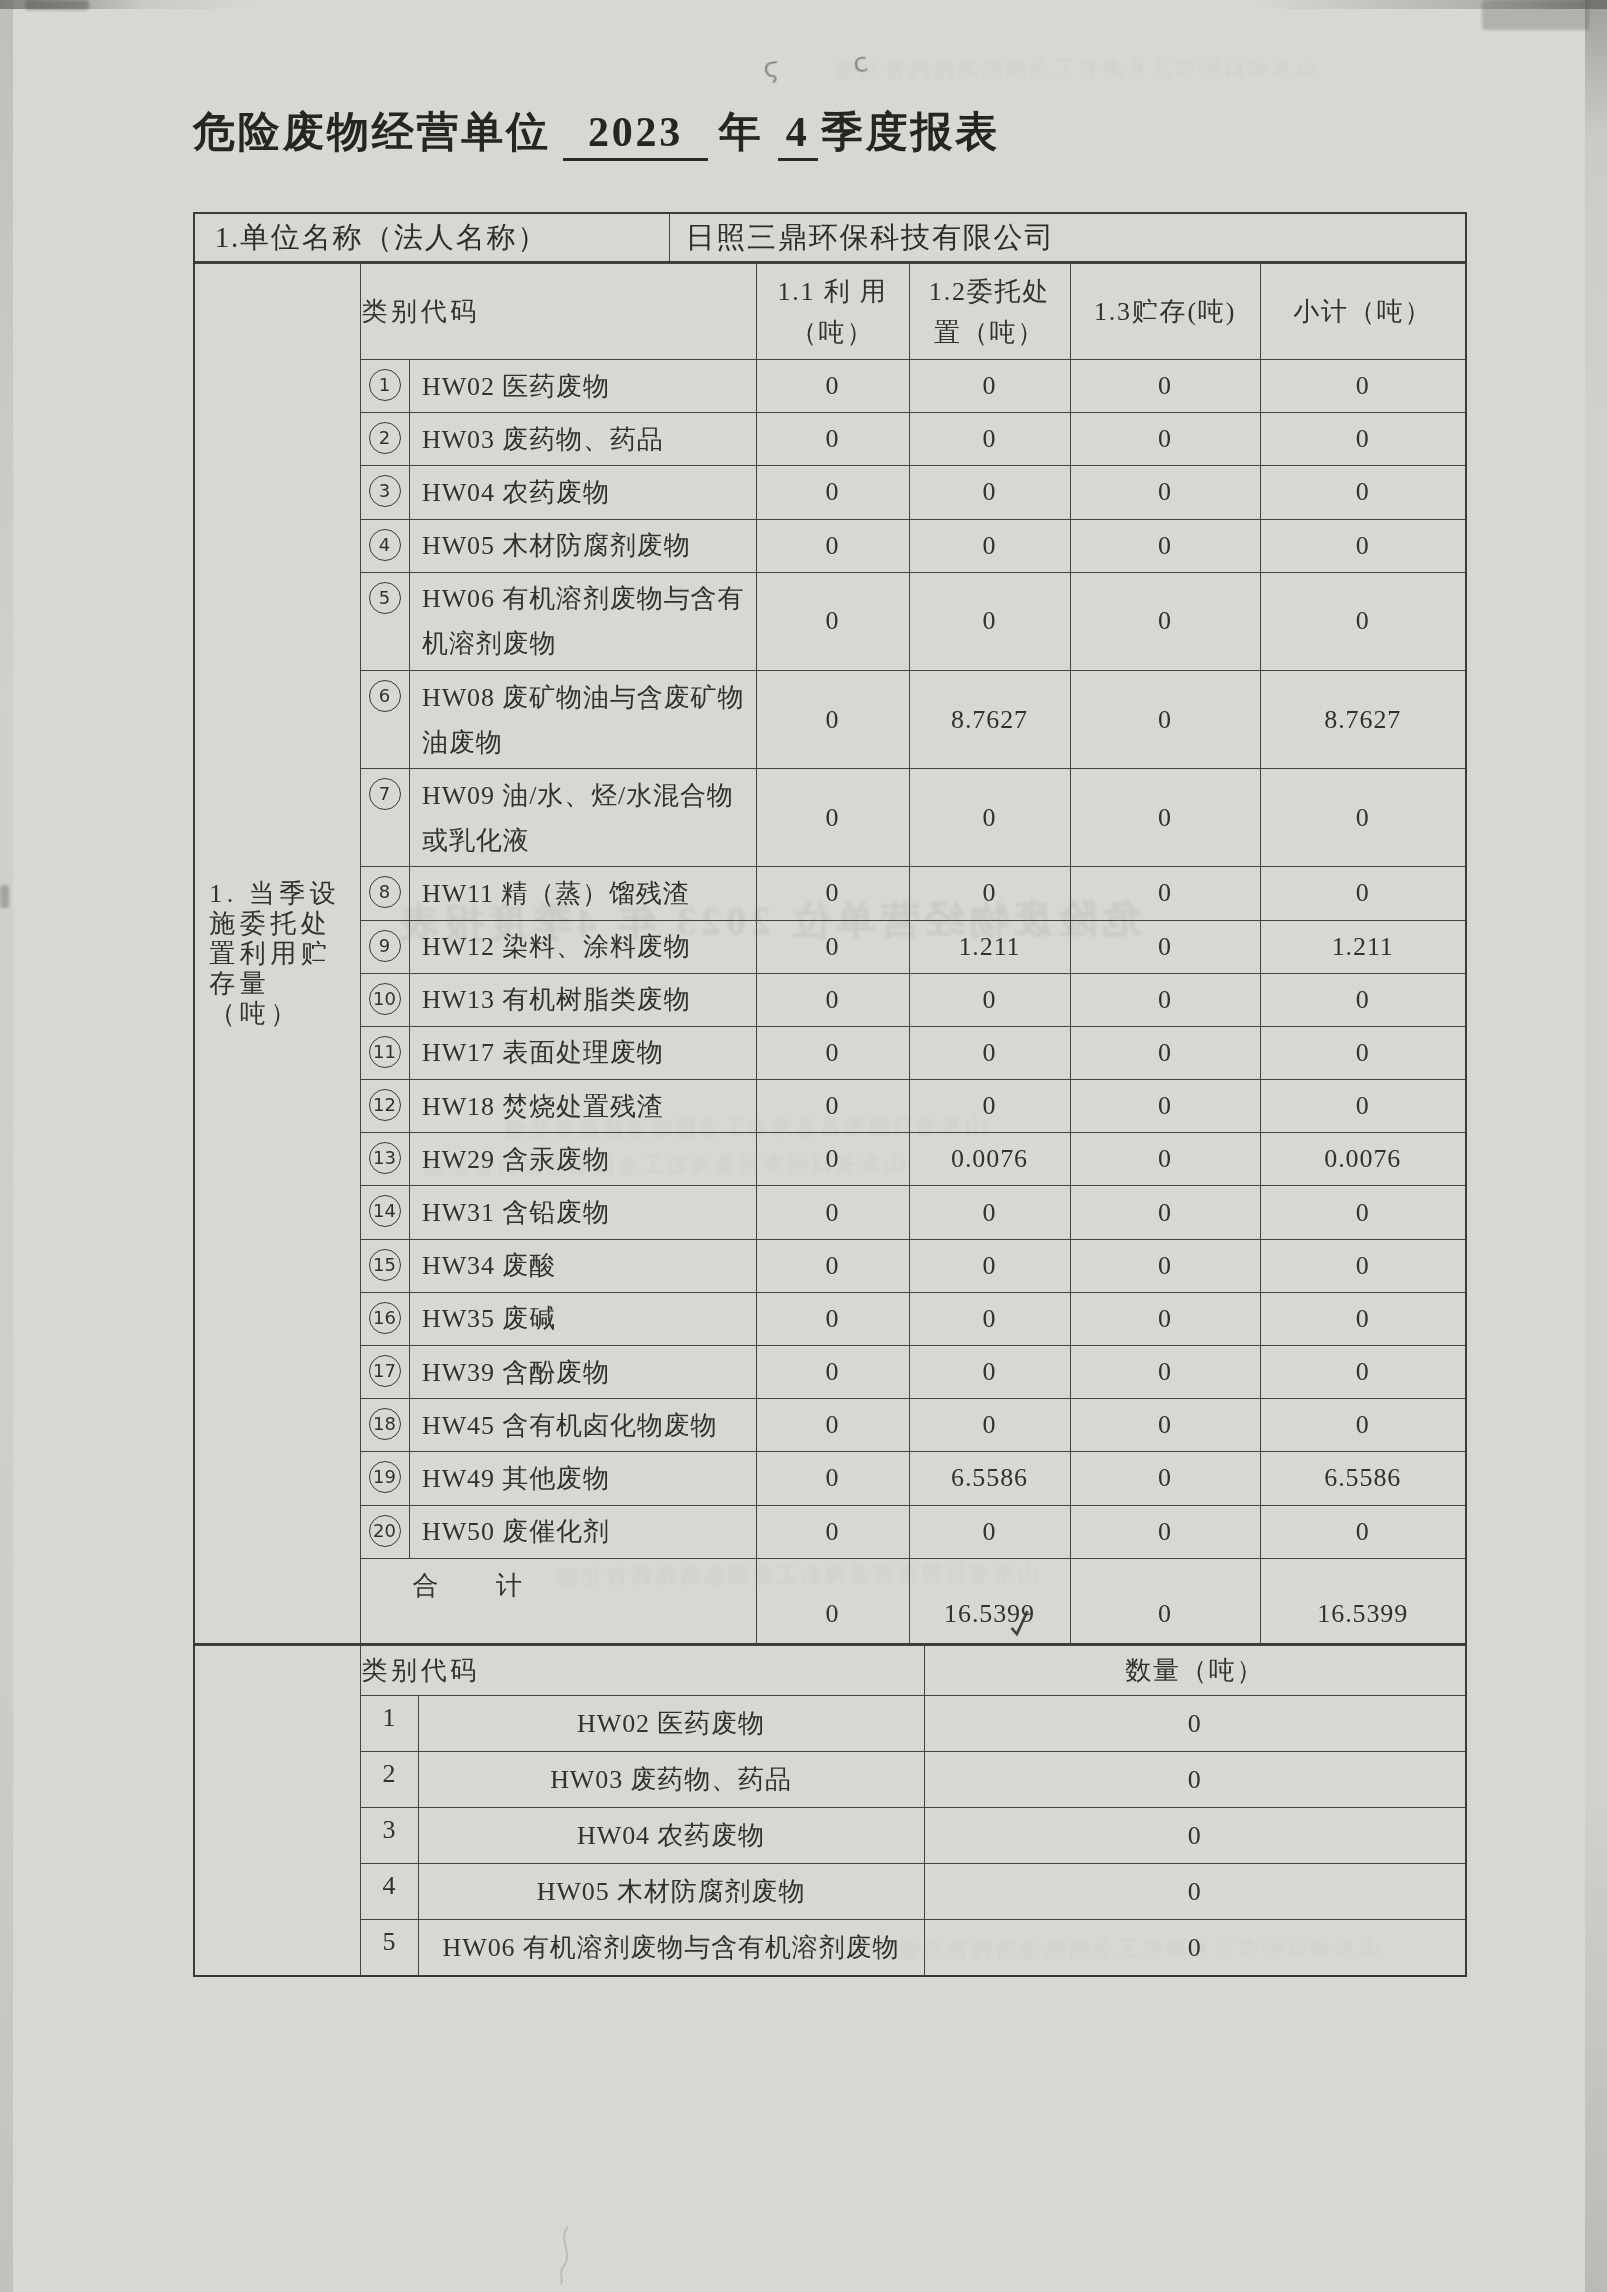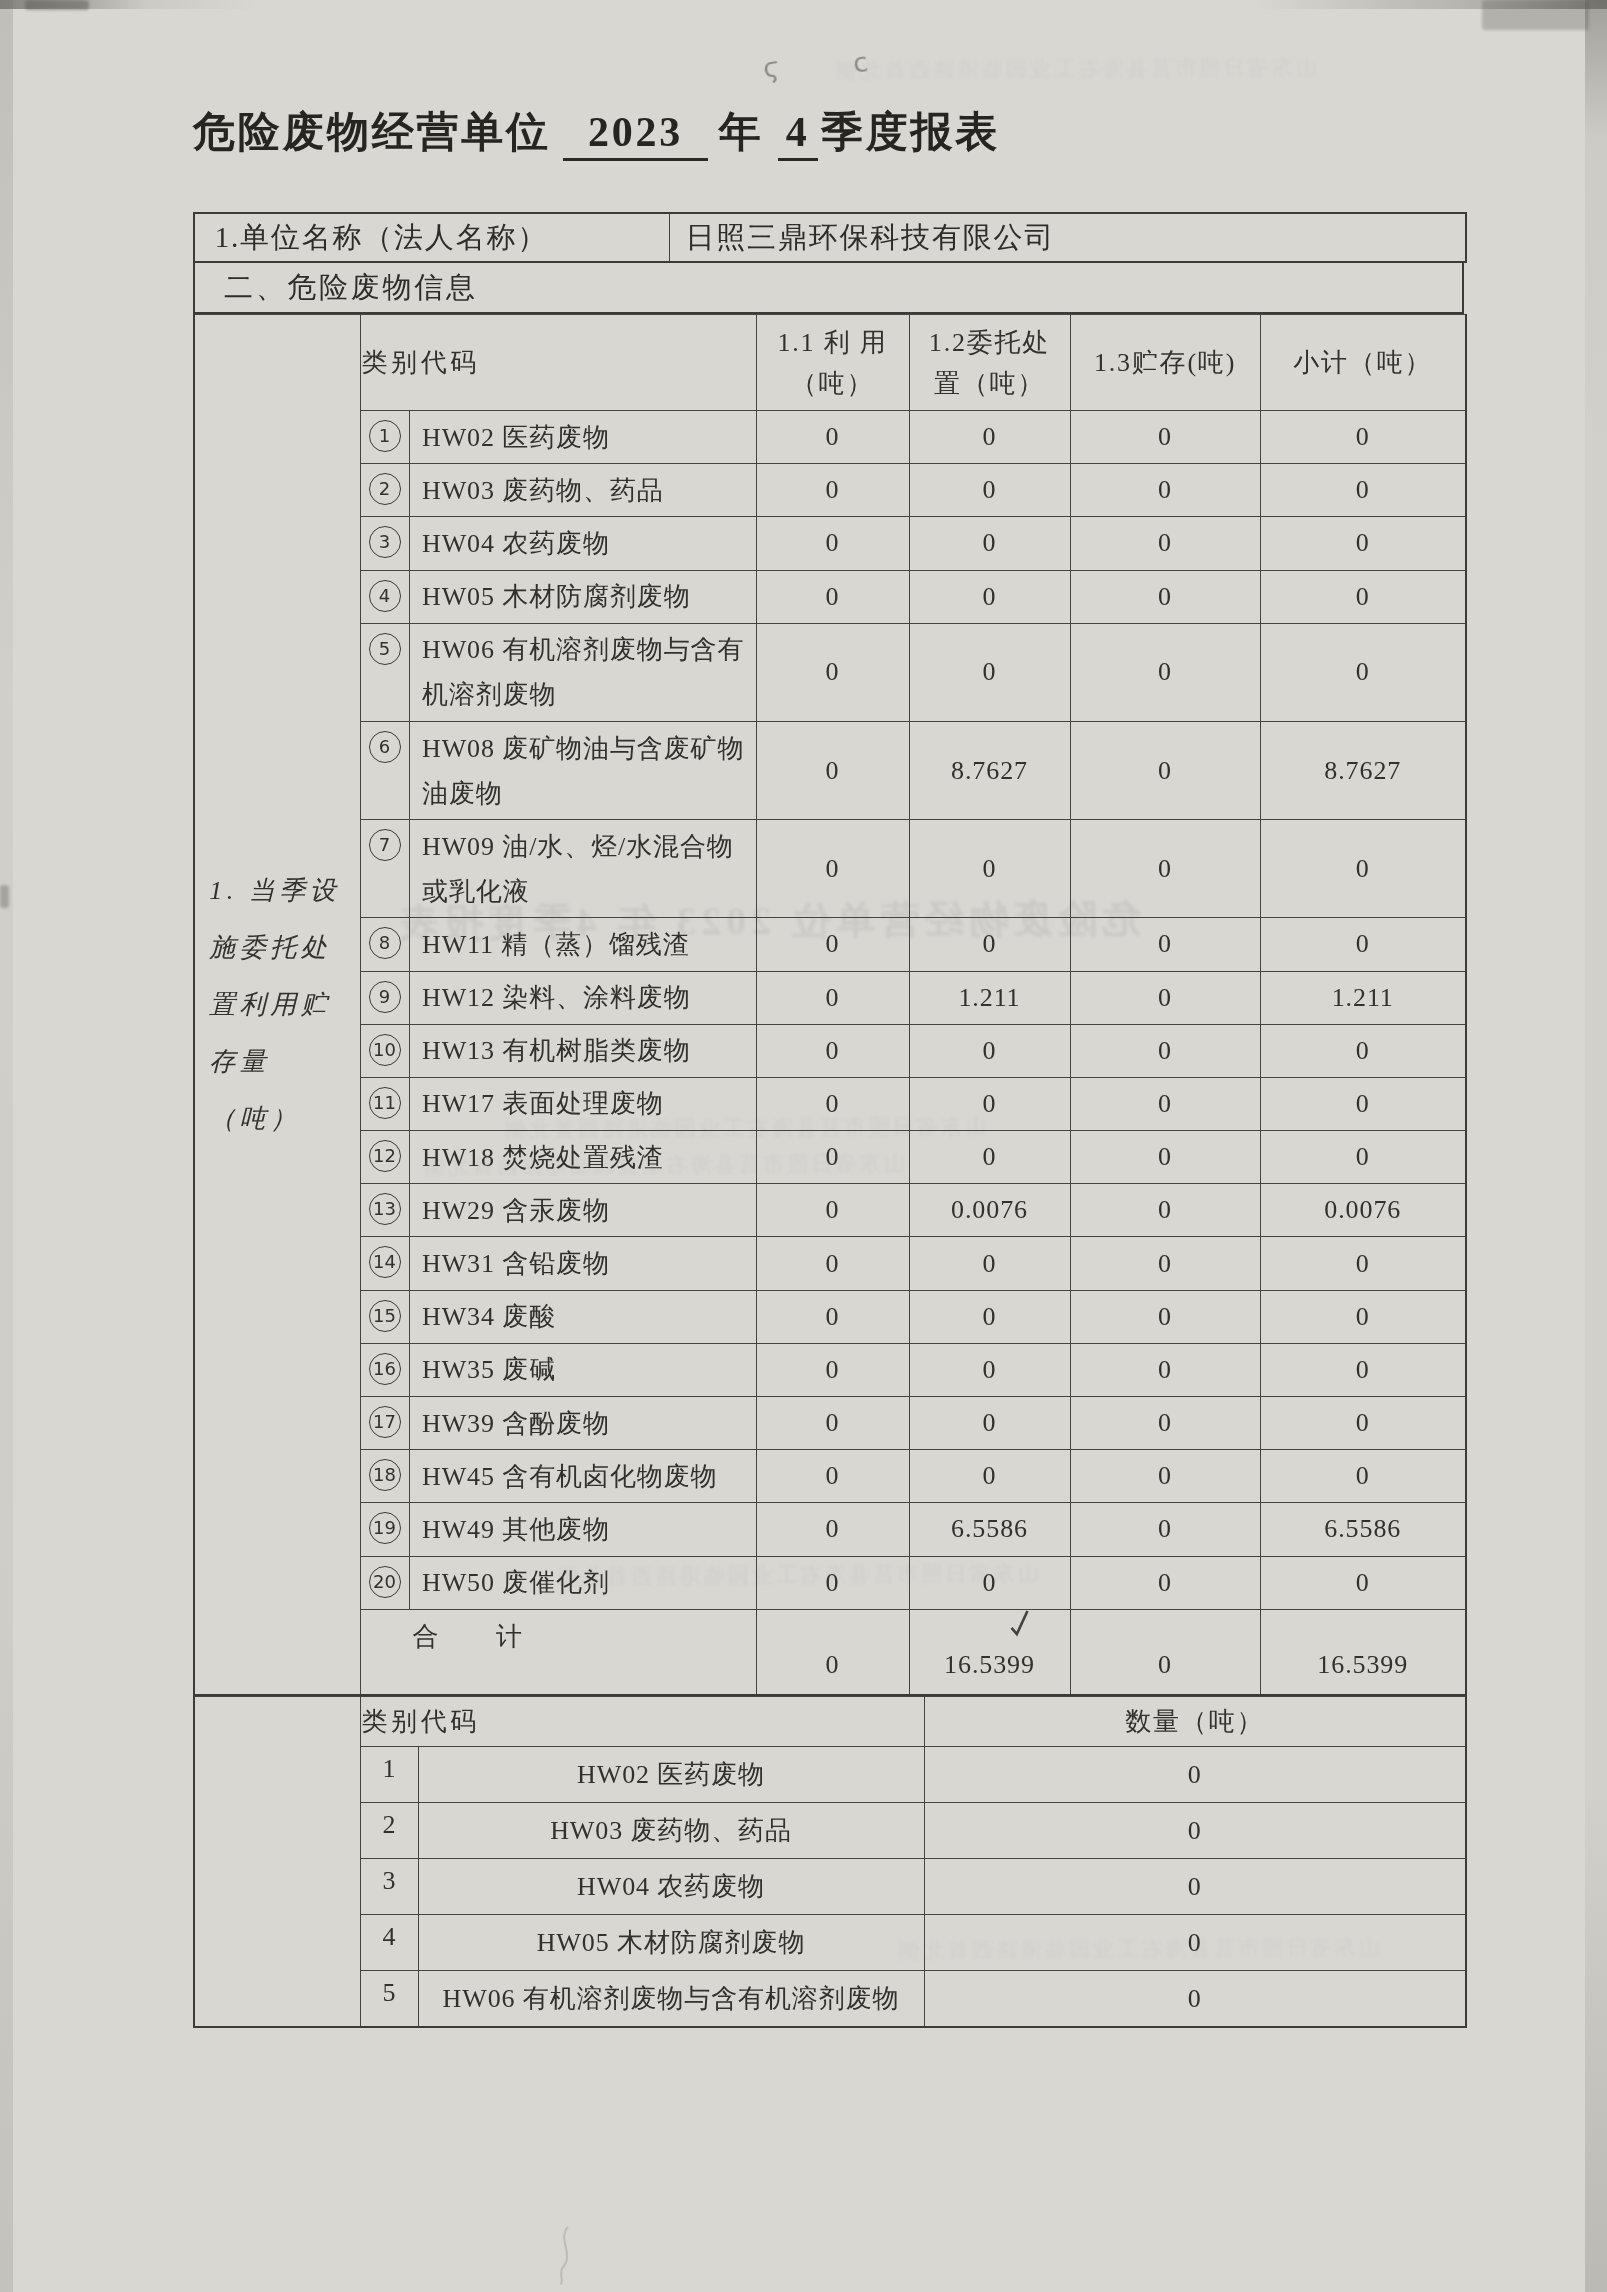--- a/index.html
+++ b/index.html
@@ -48,21 +48,21 @@
   table.info td.val{padding-left:16px;}
   .section-bar{
     width:1238px;border:2.7px solid #3c3b37;border-top:0;height:49px;line-height:49px;
     font-size:29px;letter-spacing:2.7px;padding:0 0 0 29px;color:#2e2d2b;
   }
   table.main{border:2.7px solid #3c3b37;border-top:0;}
   table.main td{font-size:26px;color:#32312e;}
   tr.head{height:96px;}
   td.side{
     vertical-align:middle;white-space:pre-line;font-size:28px;letter-spacing:4.5px;
-    line-height:57px;padding:0 9px 0 14.3px;color:#33322f;font-style:italic;
+    line-height:30px;padding:0 9px 0 14.3px;color:#33322f;
   }
   td.cat-h{text-align:left;padding-right:81px;letter-spacing:3.6px;}
   td.col-h{text-align:center;white-space:pre-line;line-height:41px;letter-spacing:1.8px;padding:1.8px 1.8px;}
   tr.waste-row{height:52px;}
   td.numcell{text-align:center;vertical-align:top;padding-top:8px;}
   .circ{
     display:inline-flex;align-items:center;justify-content:center;
     width:32px;height:32px;border:1.8px solid #3b3a36;border-radius:50%;
     font-size:18px;line-height:1;letter-spacing:0;color:#32312e;box-sizing:border-box;
     font-family:"DejaVu Sans",sans-serif;
@@ -123,21 +123,20 @@
           <col style="width:797px">
         </colgroup>
       <tbody id="info-tbody">
           <tr>
     <td>1.单位名称（法人名称）</td>
     <td class="val">日照三鼎环保科技有限公司</td>
   </tr>
         </tbody>
     </table>
 
-    <div class="section-bar">二、危险废物信息</div>
 
     <table class="main">
       <colgroup>
         <col style="width:166px">
           <col style="width:49px">
           <col style="width:347px">
         <col style="width:153px">
           <col style="width:161px">
           <col style="width:190px">
           <col style="width:206px">

